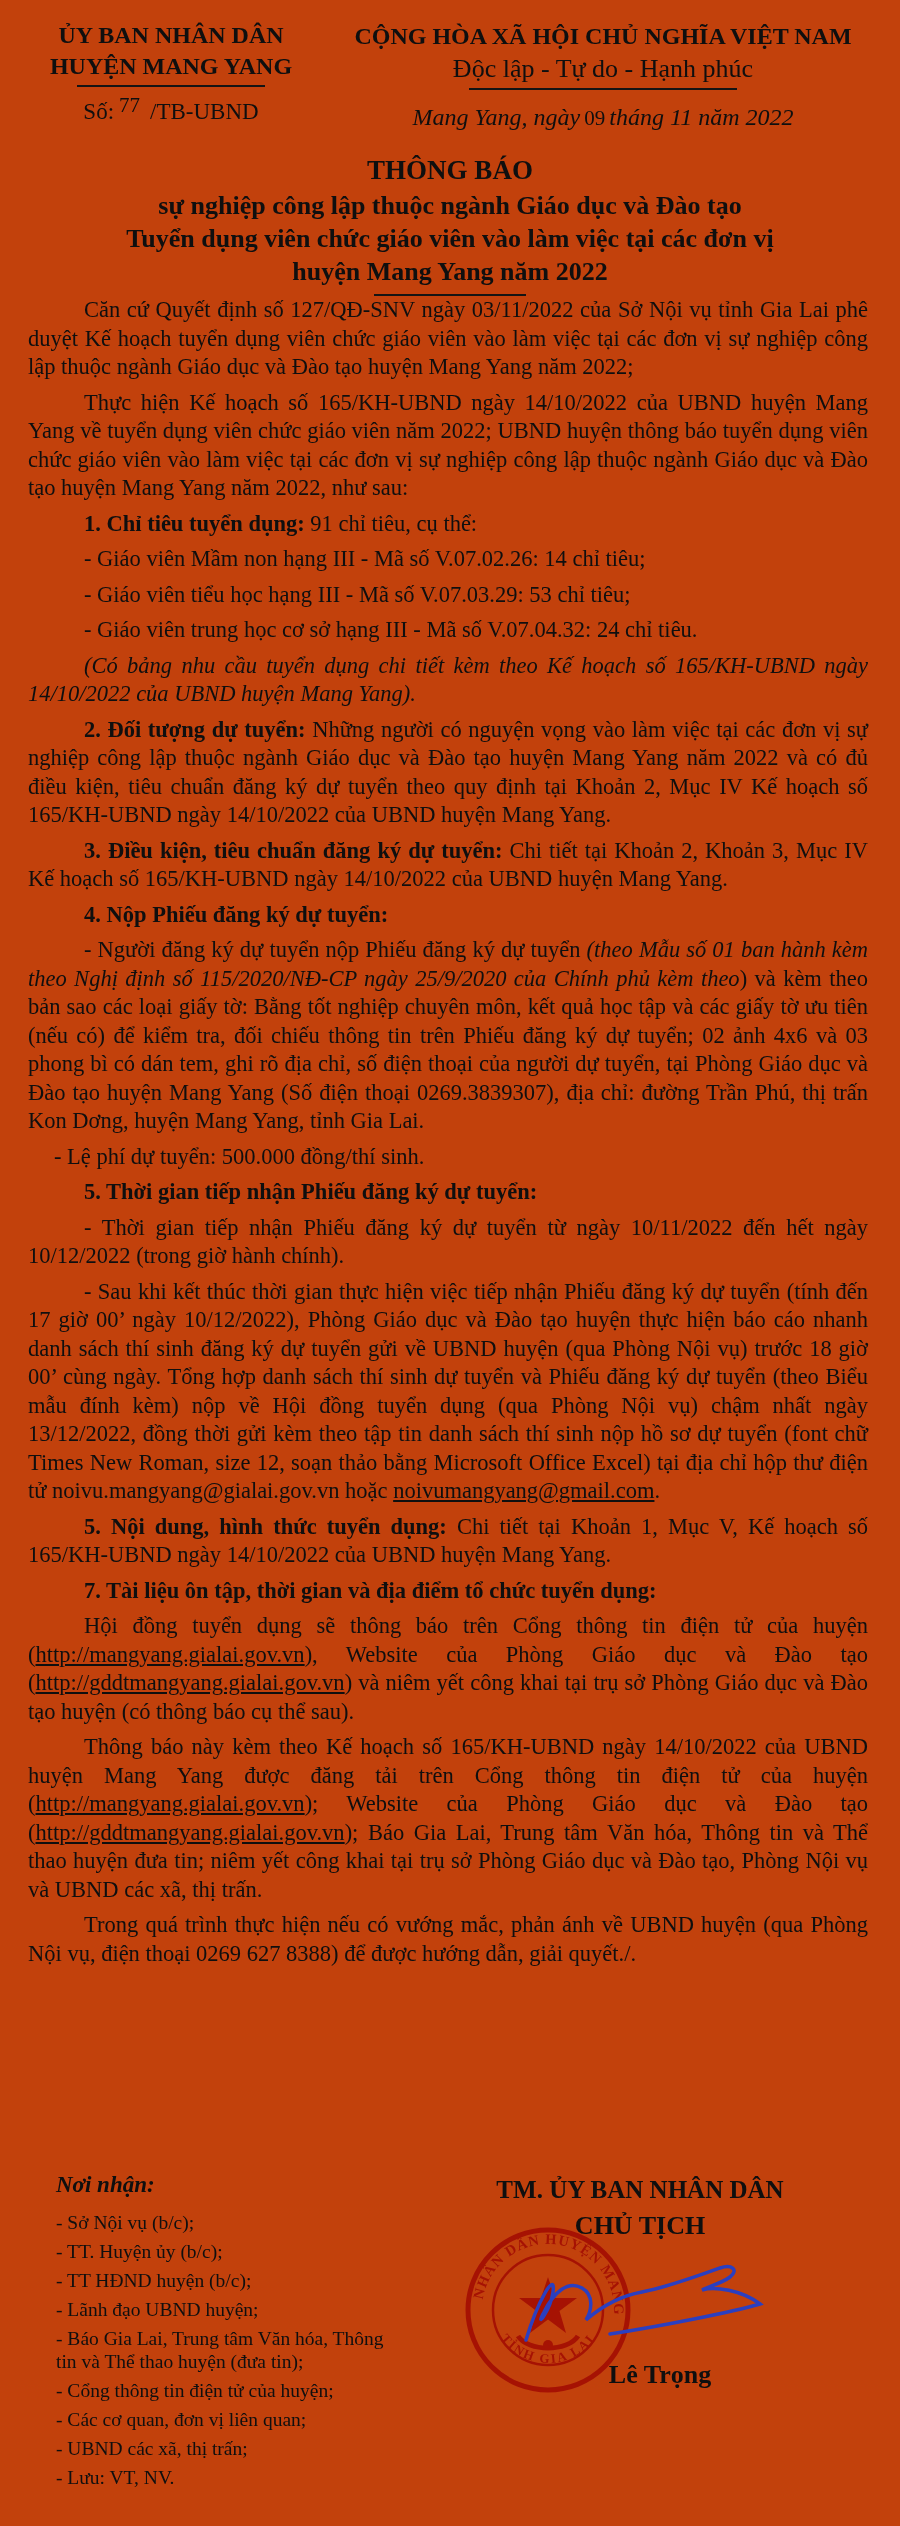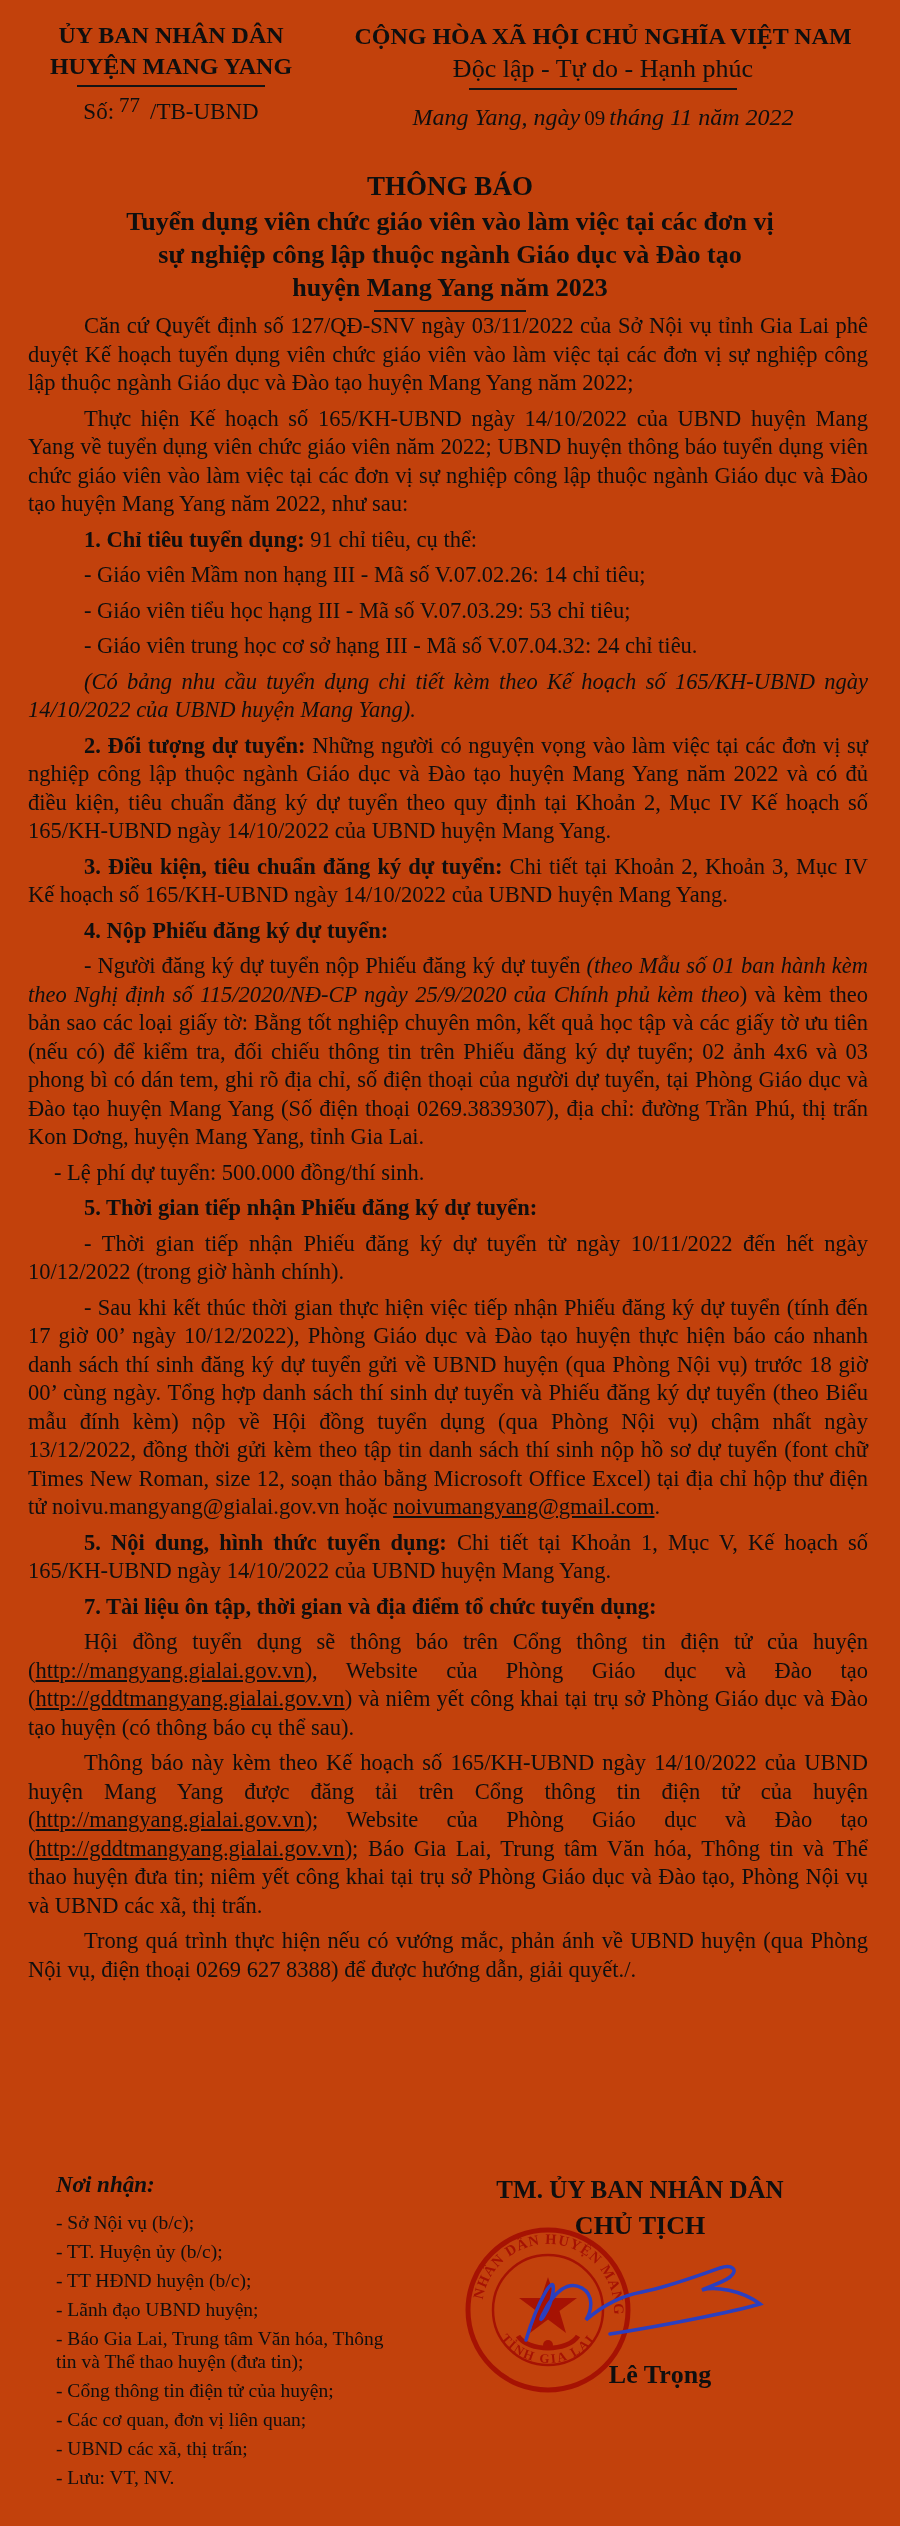--- a/index.html
+++ b/index.html
@@ -15,21 +15,21 @@
   .rule-left{width:188px;border-bottom:2px solid #141414;margin:3px auto 0;}
   .so-line{font-size:23px;margin-top:12px;}
   .so-num{position:relative;top:-7px;font-size:21px;padding:0 10px 0 5px;}
   .hdr-right{flex:1;text-align:center;padding-left:8px;}
   .nat1{font-size:24px;font-weight:bold;line-height:32px;}
   .nat2{font-size:26px;font-weight:normal;line-height:34px;}
   .rule-right{width:268px;border-bottom:2px solid #141414;margin:2px auto 0;}
   .date-line{font-style:italic;font-size:24px;margin-top:14px;}
   .date-day{font-style:normal;font-size:21px;padding:0 4px;}
   
-  .title-block{text-align:center;margin-top:36px;}
+  .title-block{text-align:center;margin-top:20px;}
   .doc-type{font-size:27px;font-weight:bold;line-height:38px;}
   .doc-title{font-size:26px;font-weight:bold;line-height:33px;}
   .title-rule{width:152px;border-bottom:2px solid #141414;margin:6px auto 0;}
   
   .bodytext{padding:0 32px 0 28px;font-size:22.5px;line-height:28.5px;text-align:justify;}
   .para{margin:0 0 7px 0;text-indent:56px;}
   .para.mt{margin-top:6px;}
   .para.small-indent{text-indent:26px;}
   .b{font-weight:bold;}
   .i{font-style:italic;}
@@ -62,23 +62,23 @@
     <div class="hdr-right">
       <div class="nat1">CỘNG HÒA XÃ HỘI CHỦ NGHĨA VIỆT NAM</div>
       <div class="nat2">Độc lập - Tự do - Hạnh phúc</div>
       <div class="rule-right"></div>
       <div class="date-line"><span>Mang Yang, ngày</span><span class="date-day">09</span><span>tháng 11 năm 2022</span></div>
     </div>
   </header>
 
   <div class="title-block">
     <div class="doc-type">THÔNG BÁO</div>
+    <div class="doc-title">sự nghiệp công lập thuộc ngành Giáo dục và Đào tạo</div>
     <div class="doc-title">Tuyển dụng viên chức giáo viên vào làm việc tại các đơn vị</div>
-    <div class="doc-title">sự nghiệp công lập thuộc ngành Giáo dục và Đào tạo</div>
-    <div class="doc-title">huyện Mang Yang năm 2023</div>
+    <div class="doc-title">huyện Mang Yang năm 2022</div>
     <div class="title-rule"></div>
   </div>
 
   <main class="bodytext">
     <p class="para"><span>Căn cứ Quyết định số 127/QĐ-SNV ngày 03/11/2022 của Sở Nội vụ tỉnh Gia Lai phê duyệt Kế hoạch tuyển dụng viên chức giáo viên vào làm việc tại các đơn vị sự nghiệp công lập thuộc ngành Giáo dục và Đào tạo huyện Mang Yang năm 2022;</span></p>
     <p class="para"><span>Thực hiện Kế hoạch số 165/KH-UBND ngày 14/10/2022 của UBND huyện Mang Yang về tuyển dụng viên chức giáo viên năm 2022; UBND huyện thông báo tuyển dụng viên chức giáo viên vào làm việc tại các đơn vị sự nghiệp công lập thuộc ngành Giáo dục và Đào tạo huyện Mang Yang năm 2022, như sau:</span></p>
     <p class="para mt"><span class="b">1. Chỉ tiêu tuyển dụng:</span><span> 91 chỉ tiêu, cụ thể:</span></p>
     <p class="para"><span>- Giáo viên Mầm non hạng III - Mã số V.07.02.26: 14 chỉ tiêu;</span></p>
     <p class="para"><span>- Giáo viên tiểu học hạng III - Mã số V.07.03.29: 53 chỉ tiêu;</span></p>
     <p class="para"><span>- Giáo viên trung học cơ sở hạng III - Mã số V.07.04.32: 24 chỉ tiêu.</span></p>

